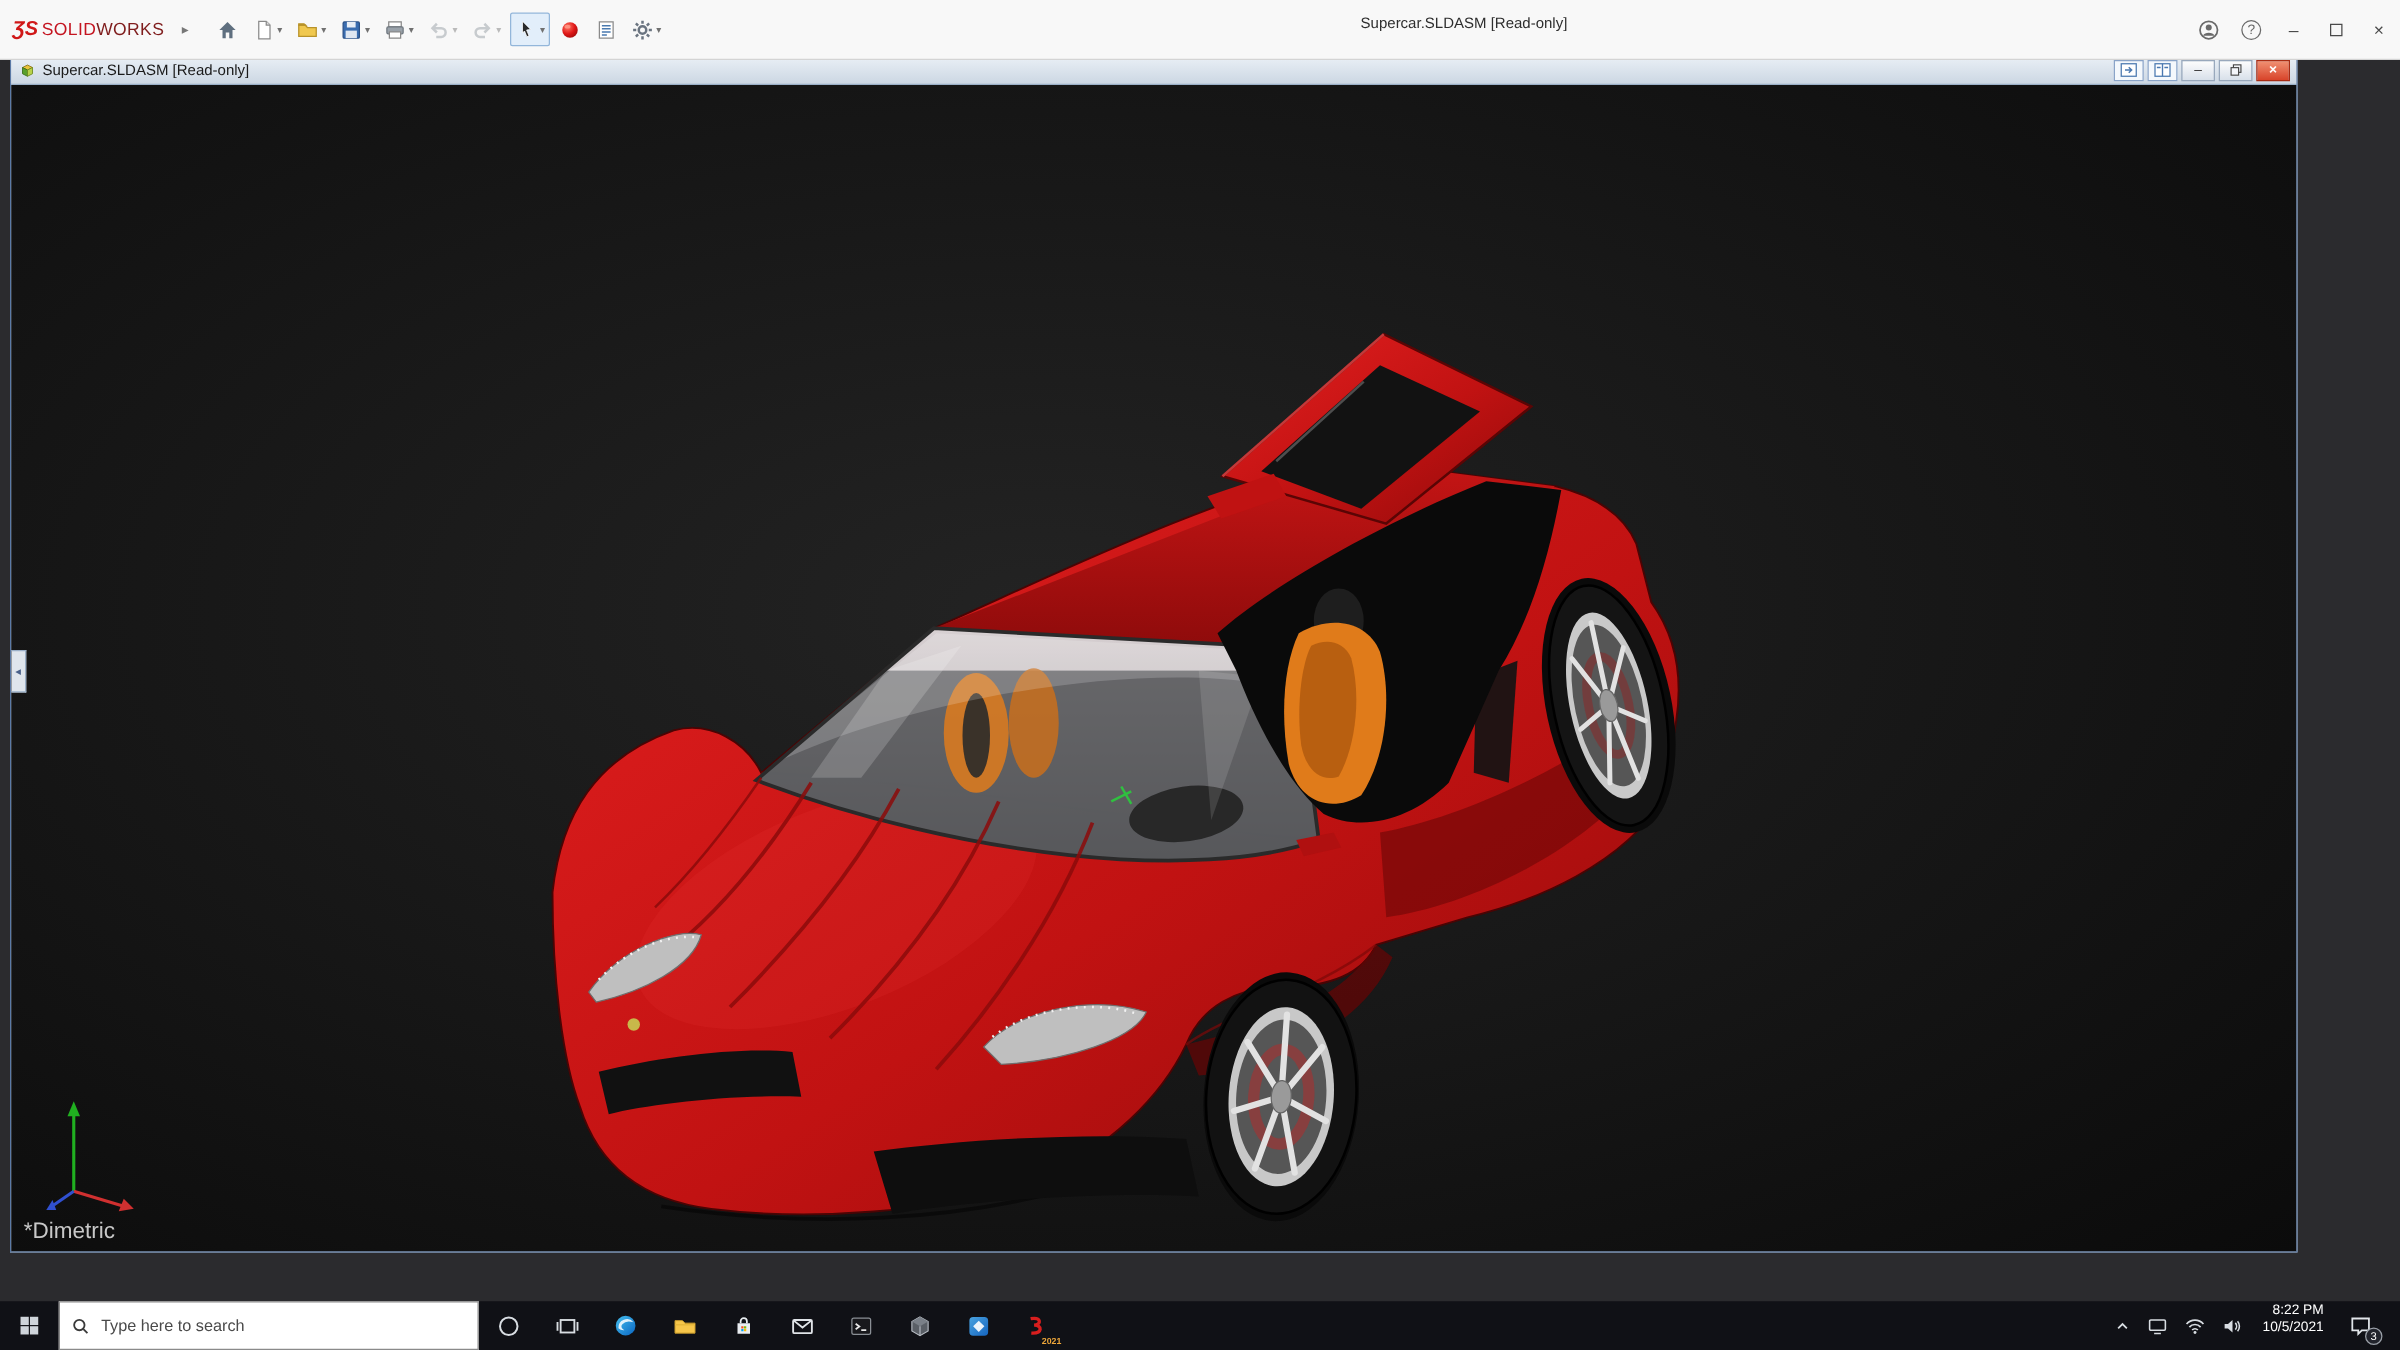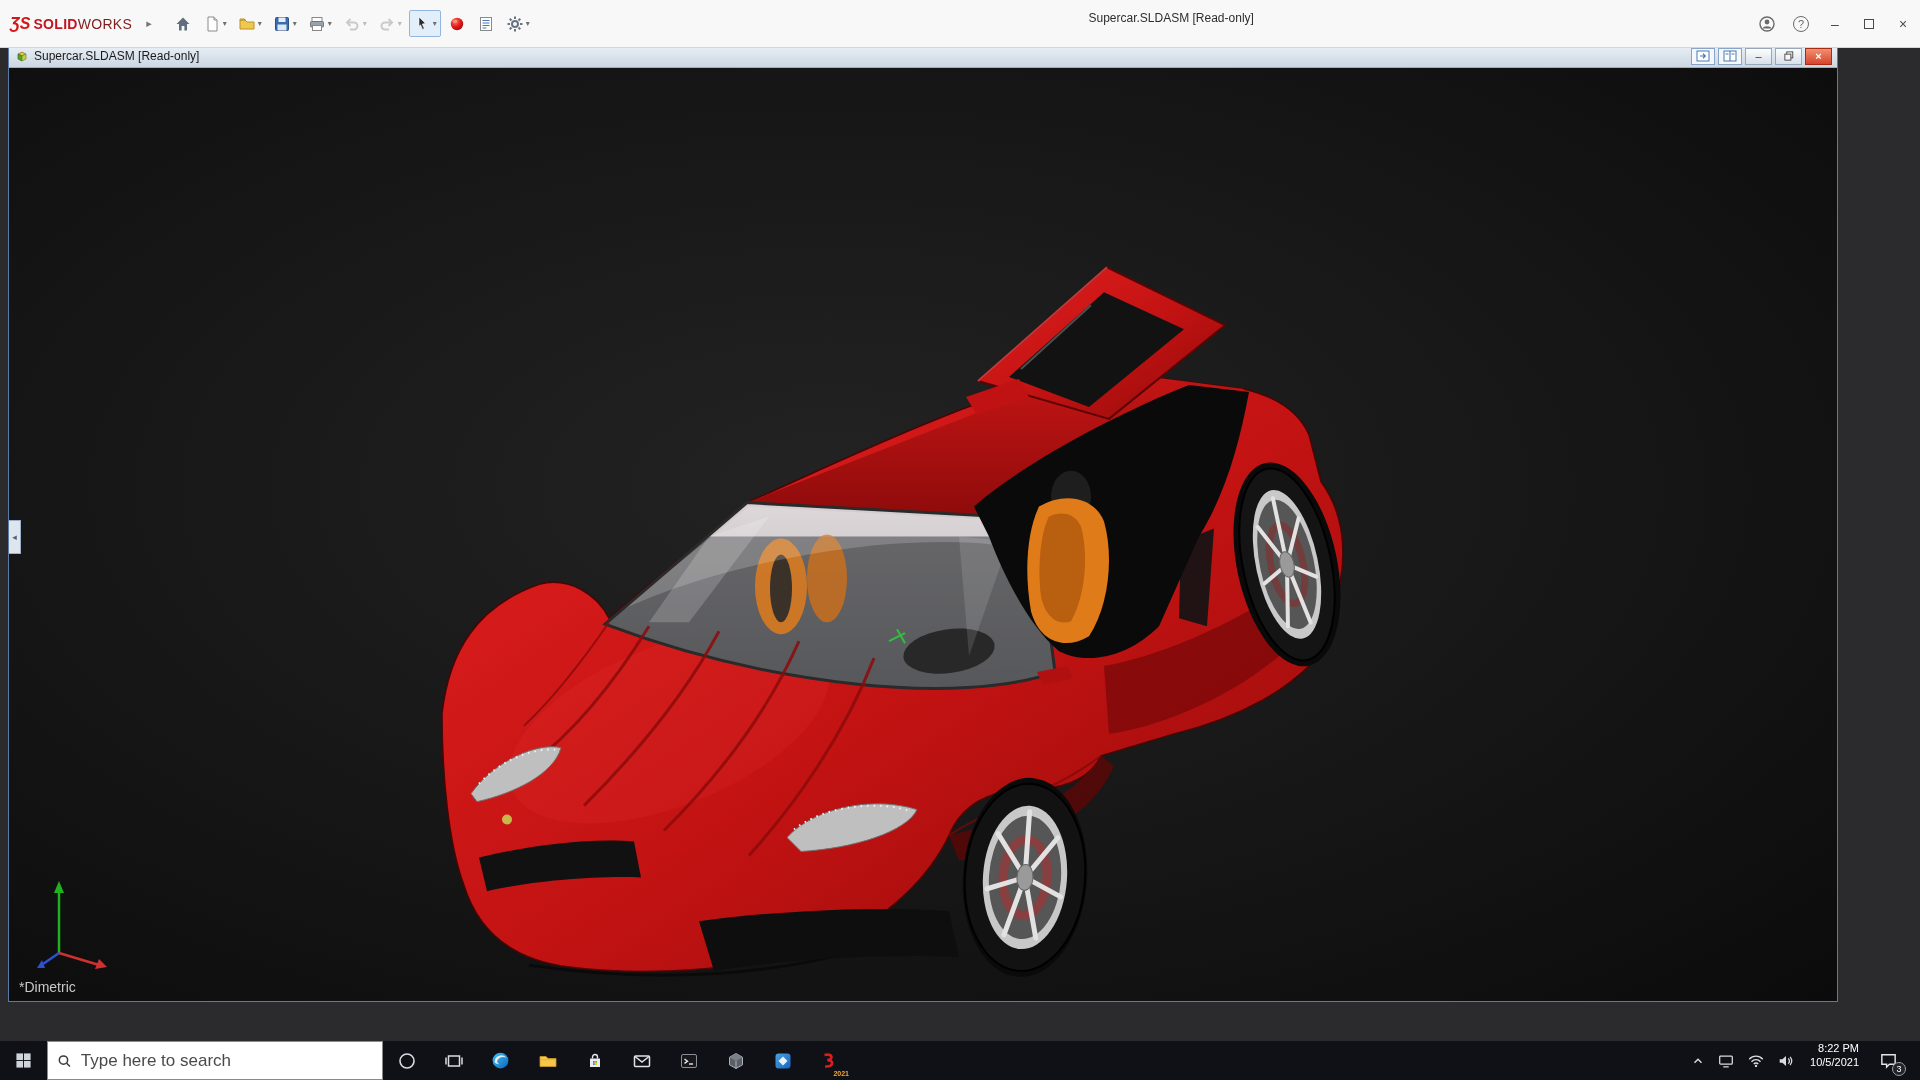--- a/index.html
+++ b/index.html
@@ -4,21 +4,21 @@
 <style>
   *{box-sizing:border-box;margin:0;padding:0;}
   html,body{background:#000;}
   body{font-family:"Liberation Sans",sans-serif;}
   .screen{position:relative;width:1920px;height:1080px;overflow:hidden;background:#2b2b2e;}
 
   
   .menubar{position:absolute;top:0;left:0;right:0;height:48px;background:#f8f8f8;border-bottom:1px solid #d4d4d4;display:flex;align-items:center;z-index:5;}
   .brand{display:flex;align-items:baseline;margin-left:10px;white-space:nowrap;}
   .brand-mark{color:#d01818;font-weight:bold;font-style:italic;font-size:16px;margin-right:3px;}
-  .brand-bold{color:#c41420;font-weight:bold;font-size:14px;letter-spacing:.3px;}
+  .brand-bold{color:#c41420;font-weight:normal;font-size:14px;letter-spacing:.3px;}
   .brand-light{color:#7f1d1d;font-weight:normal;font-size:14px;letter-spacing:.3px;}
   .flyout-btn{border:none;background:none;color:#777;font-size:11px;margin-left:14px;cursor:default;}
   .qat{display:flex;align-items:center;margin-left:18px;gap:3px;}
   .tbtn{height:27px;display:flex;align-items:center;padding:0 3px;border:1px solid transparent;border-radius:2px;background:none;}
   .tbtn.active{border-color:#93b6da;background:#e2eefa;}
   .tbtn.dis{opacity:.45;}
   .dd{font-size:8px;color:#707070;margin-left:2px;}
   .app-title{position:absolute;left:61%;top:0;transform:translateX(-50%);line-height:36px;font-size:12px;color:#2e2e2e;white-space:nowrap;}
   .win-controls{margin-left:auto;display:flex;align-items:center;height:36px;}
   .mwc{width:34px;height:36px;display:flex;align-items:center;justify-content:center;color:#4a4a4a;font-size:14px;background:none;border:none;}
@@ -31,27 +31,27 @@
   .doc-icon{margin-right:5px;display:flex;}
   .doc-controls{margin-left:auto;display:flex;gap:3px;align-items:center;}
   .pane-btn{width:24px;height:17px;border:1px solid #8aa4c8;background:#f4f8fc;display:flex;align-items:center;justify-content:center;}
   .wc-btn{width:27px;height:17px;border:1px solid #98a8bc;background:linear-gradient(#fdfdfd,#d8e0ea);display:flex;align-items:center;justify-content:center;font-size:11px;color:#333;line-height:1;}
   .wc-close{background:linear-gradient(#f09072,#d8442a);border-color:#a82c14;color:#fff;font-weight:bold;}
   .viewport{flex:1;position:relative;border-top:1px solid #9bb0c8;overflow:hidden;
     background:radial-gradient(ellipse at 45% 45%, #232323 0%, #161616 55%, #0b0b0b 100%);}
   .car-svg{position:absolute;inset:0;width:100%;height:100%;display:block;}
   .panel-tab{position:absolute;left:0;top:452px;width:12px;height:34px;background:#dfe5ec;border:1px solid #9bb0c8;border-left:none;color:#49618a;font-size:9px;display:flex;align-items:center;justify-content:center;z-index:3;}
   .triad{position:absolute;left:24px;bottom:30px;z-index:3;}
-  .view-label{position:absolute;left:10px;bottom:6px;color:#c8c8c8;font-size:14px;z-index:3;}
+  .view-label{position:absolute;left:10px;bottom:6px;color:#c8c8c8;font-size:18px;z-index:3;}
 
   
   .taskbar{position:absolute;left:0;right:0;bottom:0;height:39px;background:#101116;display:flex;align-items:stretch;z-index:6;}
   .tb-btn{width:47px;display:flex;align-items:center;justify-content:center;background:none;border:none;}
   .search{width:336px;background:#fff;border:1px solid #8a8a8a;display:flex;align-items:center;padding:0 9px;gap:9px;}
-  .search input{border:none;outline:none;font-size:17px;width:100%;background:transparent;color:#7f1d1d;font-family:"Liberation Sans",sans-serif;}
+  .search input{border:none;outline:none;font-size:13px;width:100%;background:transparent;color:#7f1d1d;font-family:"Liberation Sans",sans-serif;}
   .search input::placeholder{color:#4a4a4a;}
   .sw-tile{position:relative;}
   .sw-year{position:absolute;right:4px;bottom:3px;font-size:7px;font-weight:bold;color:#f0a83a;line-height:1;}
   .tray{margin-left:auto;display:flex;align-items:flex-start;padding-right:12px;}
   .tray-btn{height:39px;display:flex;align-items:center;justify-content:center;padding:0 6px;background:none;border:none;position:relative;}
   .clock{display:flex;flex-direction:column;align-items:flex-end;justify-content:center;color:#fff;font-size:11px;line-height:14px;padding:0 9px;background:none;border:none;}
   .badge{position:absolute;right:2px;bottom:4px;min-width:14px;height:14px;border-radius:7px;background:#22242c;border:1px solid #9aa0a8;color:#fff;font-size:9px;display:flex;align-items:center;justify-content:center;line-height:1;}
 </style>
 </head>
 <body>

